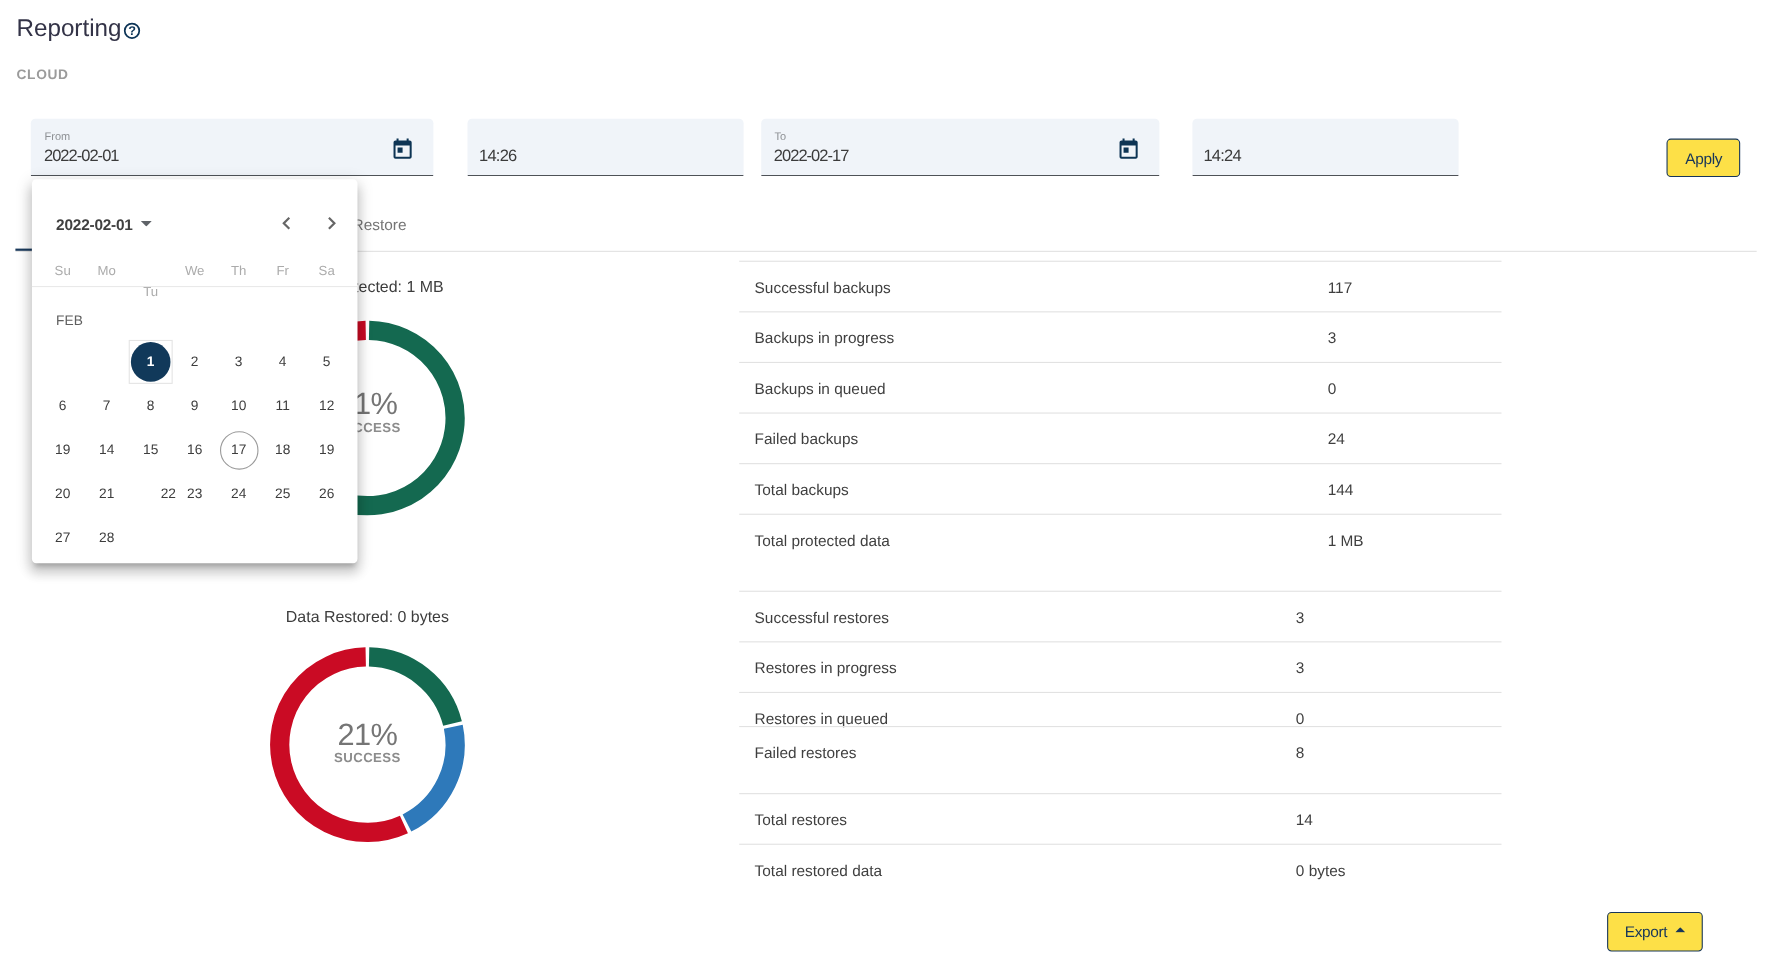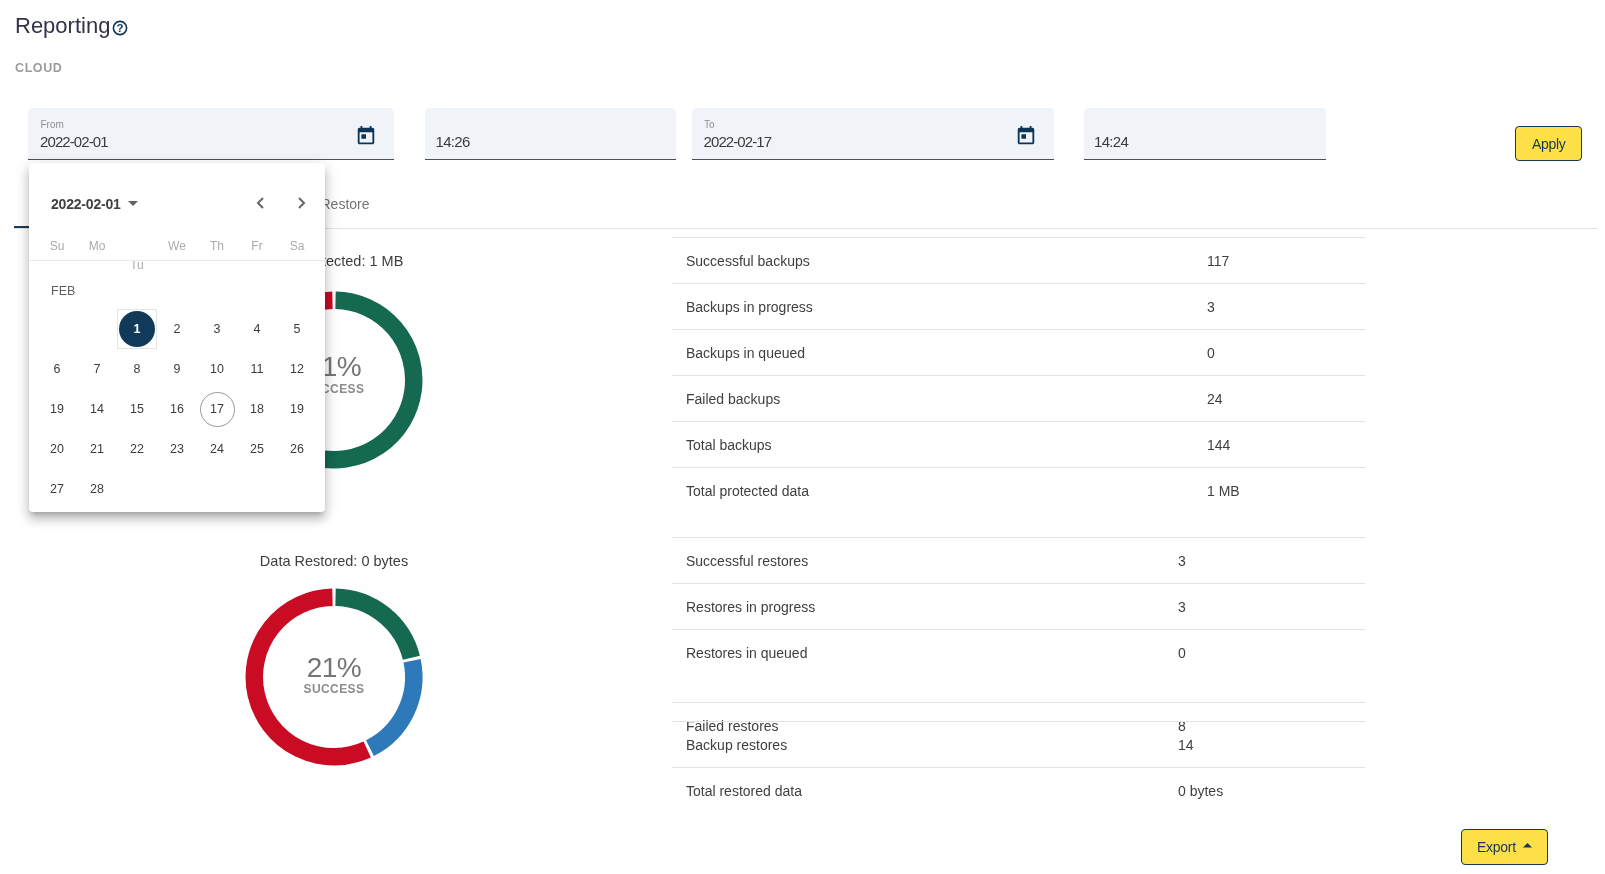--- a/index.html
+++ b/index.html
@@ -124,26 +124,26 @@
     <div class="tval" style="left:506px;">3</div>
   </div>
 <div class="trow" style="top:583px;">
     <div class="tlabel">Restores in progress</div>
     <div class="tval" style="left:506px;">3</div>
   </div>
 <div class="trow" style="top:629px;">
     <div class="tlabel">Restores in queued</div>
     <div class="tval" style="left:506px;">0</div>
   </div>
-<div class="trow" style="top:702px;">
+<div class="trow" style="top:660px;">
     <div class="tlabel">Failed restores</div>
     <div class="tval" style="left:506px;">8</div>
   </div>
 <div class="trow" style="top:721px;">
-    <div class="tlabel">Backup restores</div>
+    <div class="tlabel">Total restores</div>
     <div class="tval" style="left:506px;">14</div>
   </div>
 <div class="trow" style="top:767px;">
     <div class="tlabel">Total restored data</div>
     <div class="tval" style="left:506px;">0 bytes</div>
   </div>
 
 <div class="btn" style="left:1461px; top:829px; width:87px; height:36px;">Export&nbsp;&nbsp;<svg style="position:relative; top:-1.5px;" width="9" height="4.5" viewBox="0 0 10 5">
       <path d="M5 0 L10 5 L0 5 Z" fill="#17365a"></path>
     </svg></div>
@@ -187,20 +187,20 @@
   <div class="cell" style="left:248px; top:186px;">12</div>
   <div class="cell" style="left:8px; top:226px;">19</div>
   <div class="cell" style="left:48px; top:226px;">14</div>
   <div class="cell" style="left:88px; top:226px;">15</div>
   <div class="cell" style="left:128px; top:226px;">16</div>
   <div class="cell" style="left:168px; top:226px;">17</div>
   <div class="cell" style="left:208px; top:226px;">18</div>
   <div class="cell" style="left:248px; top:226px;">19</div>
   <div class="cell" style="left:8px; top:266px;">20</div>
   <div class="cell" style="left:48px; top:266px;">21</div>
-  <div class="cell" style="left:88px; top:266px;">22</div>
+  <div class="cell" style="left:104px; top:266px;">22</div>
   <div class="cell" style="left:128px; top:266px;">23</div>
   <div class="cell" style="left:168px; top:266px;">24</div>
   <div class="cell" style="left:208px; top:266px;">25</div>
   <div class="cell" style="left:248px; top:266px;">26</div>
   <div class="cell" style="left:8px; top:306px;">27</div>
   <div class="cell" style="left:48px; top:306px;">28</div>
 </div>
 
 </body></html>

